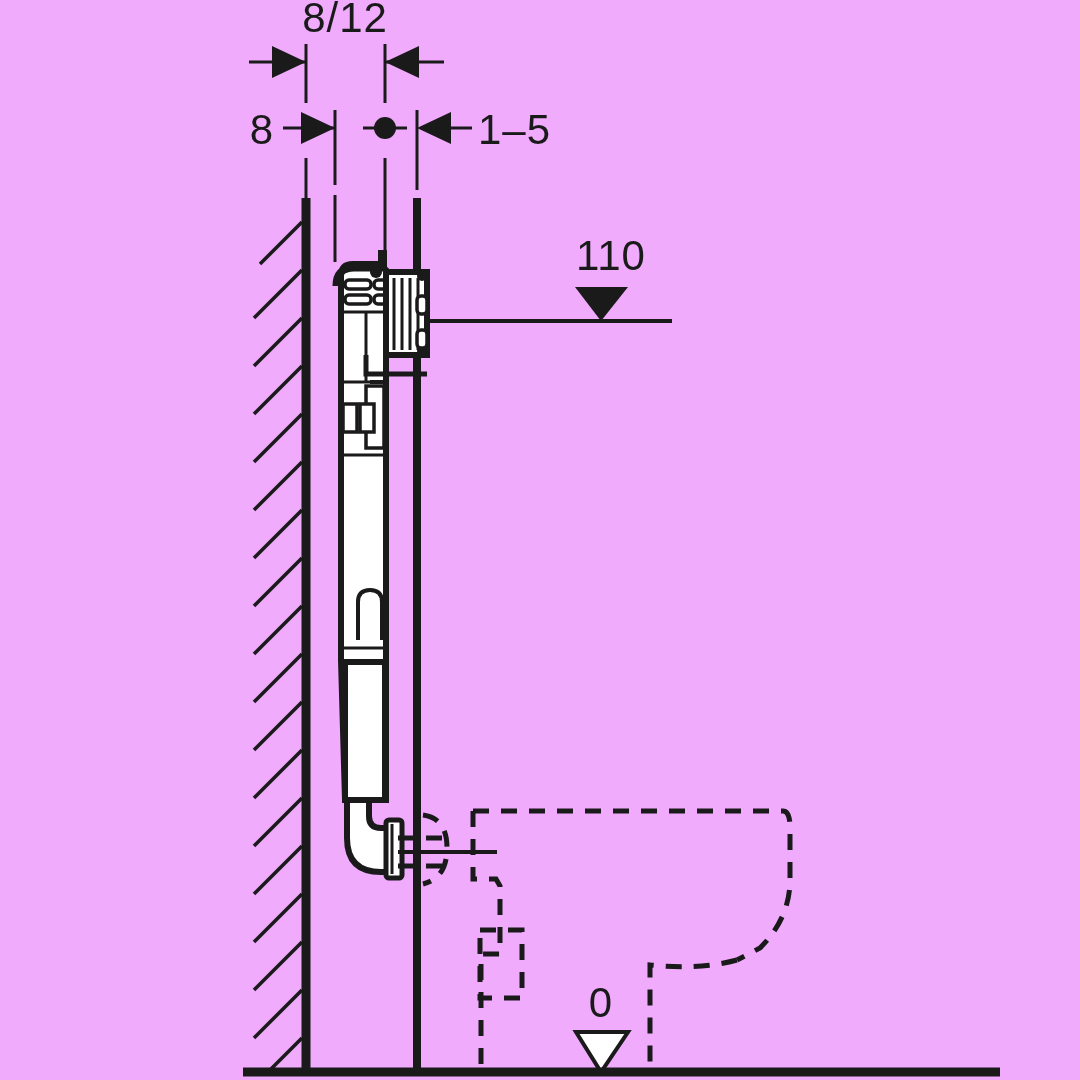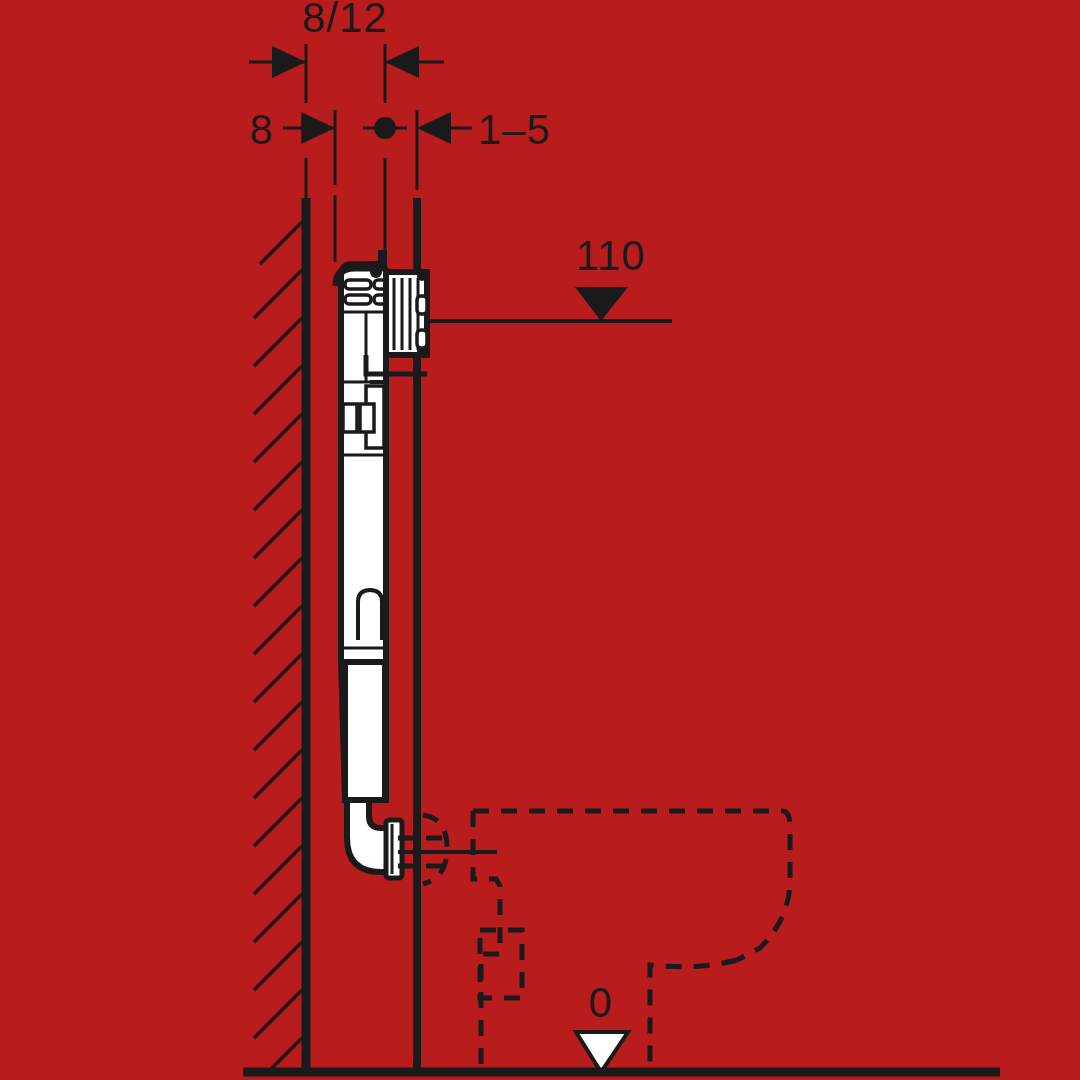--- a/index.html
+++ b/index.html
@@ -10,21 +10,21 @@
   body {
     width: 1080px;
     height: 1080px;
     font-family: "Liberation Sans", sans-serif;
     overflow: hidden;
   }
   #drawing-root {
     position: relative;
     width: 1080px;
     height: 1080px;
-    background: #b91c1c;
+    background: #f0abfc;
   }
   svg.diagram {
     position: absolute;
     top: 0;
     left: 0;
     width: 1080px;
     height: 1080px;
     display: block;
   }
   text.dim-label {

